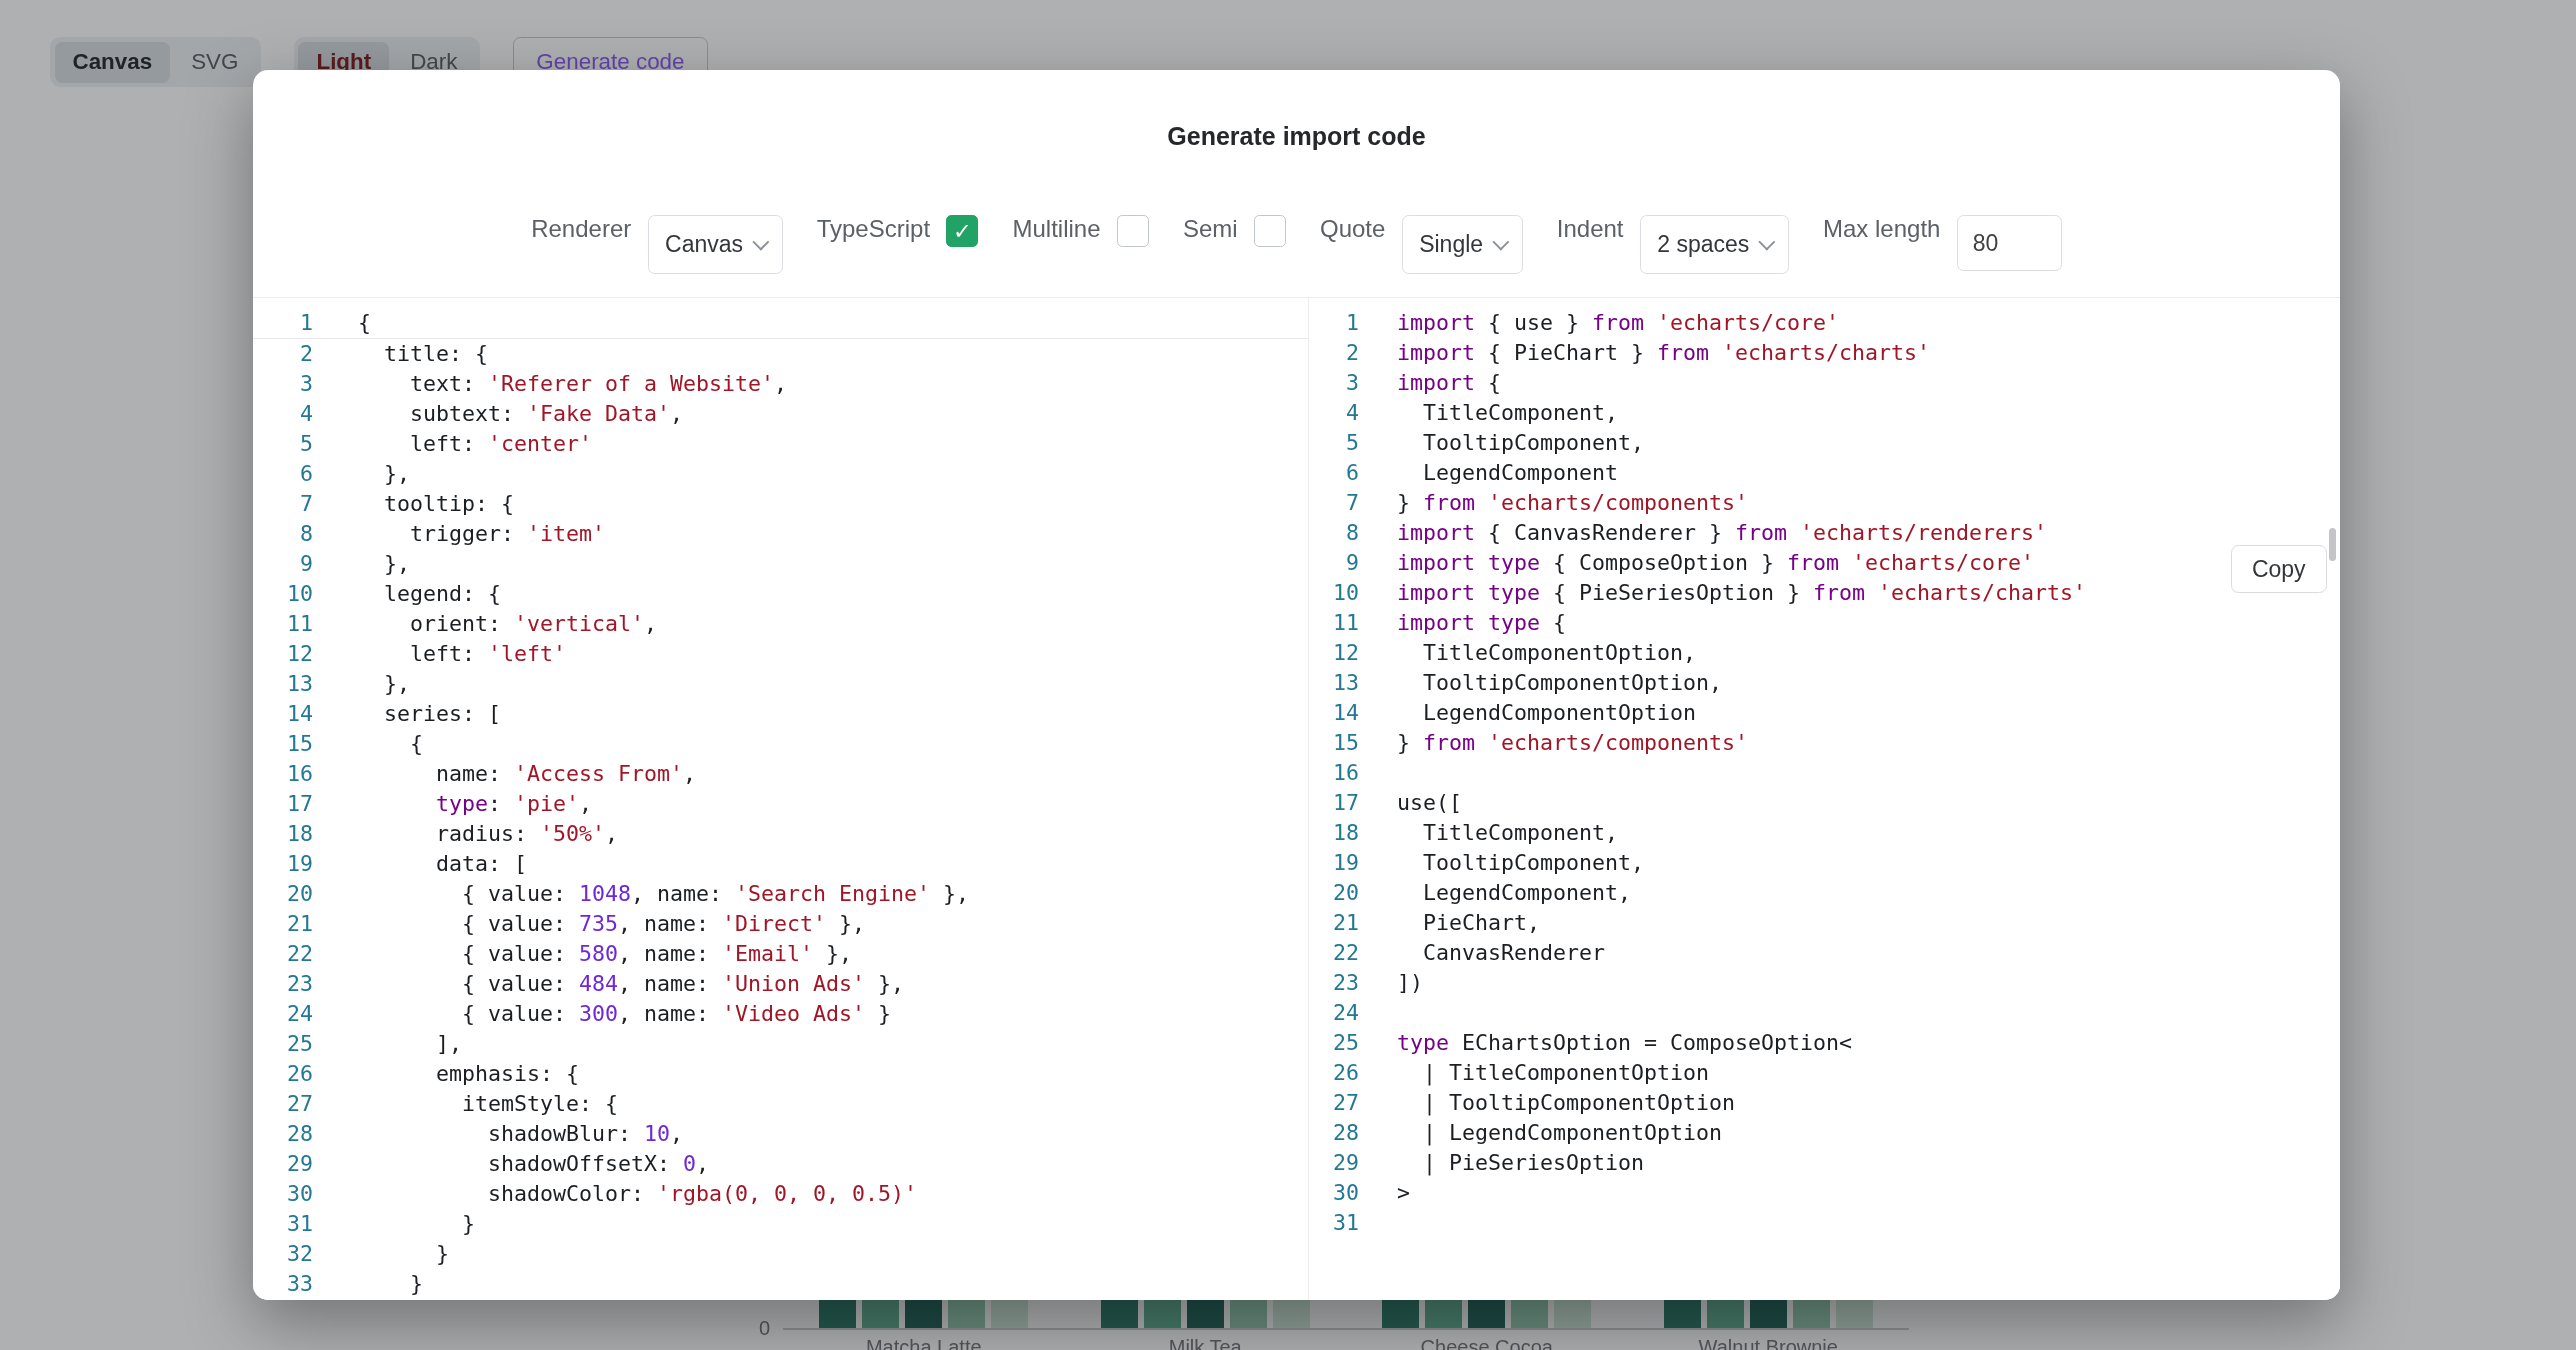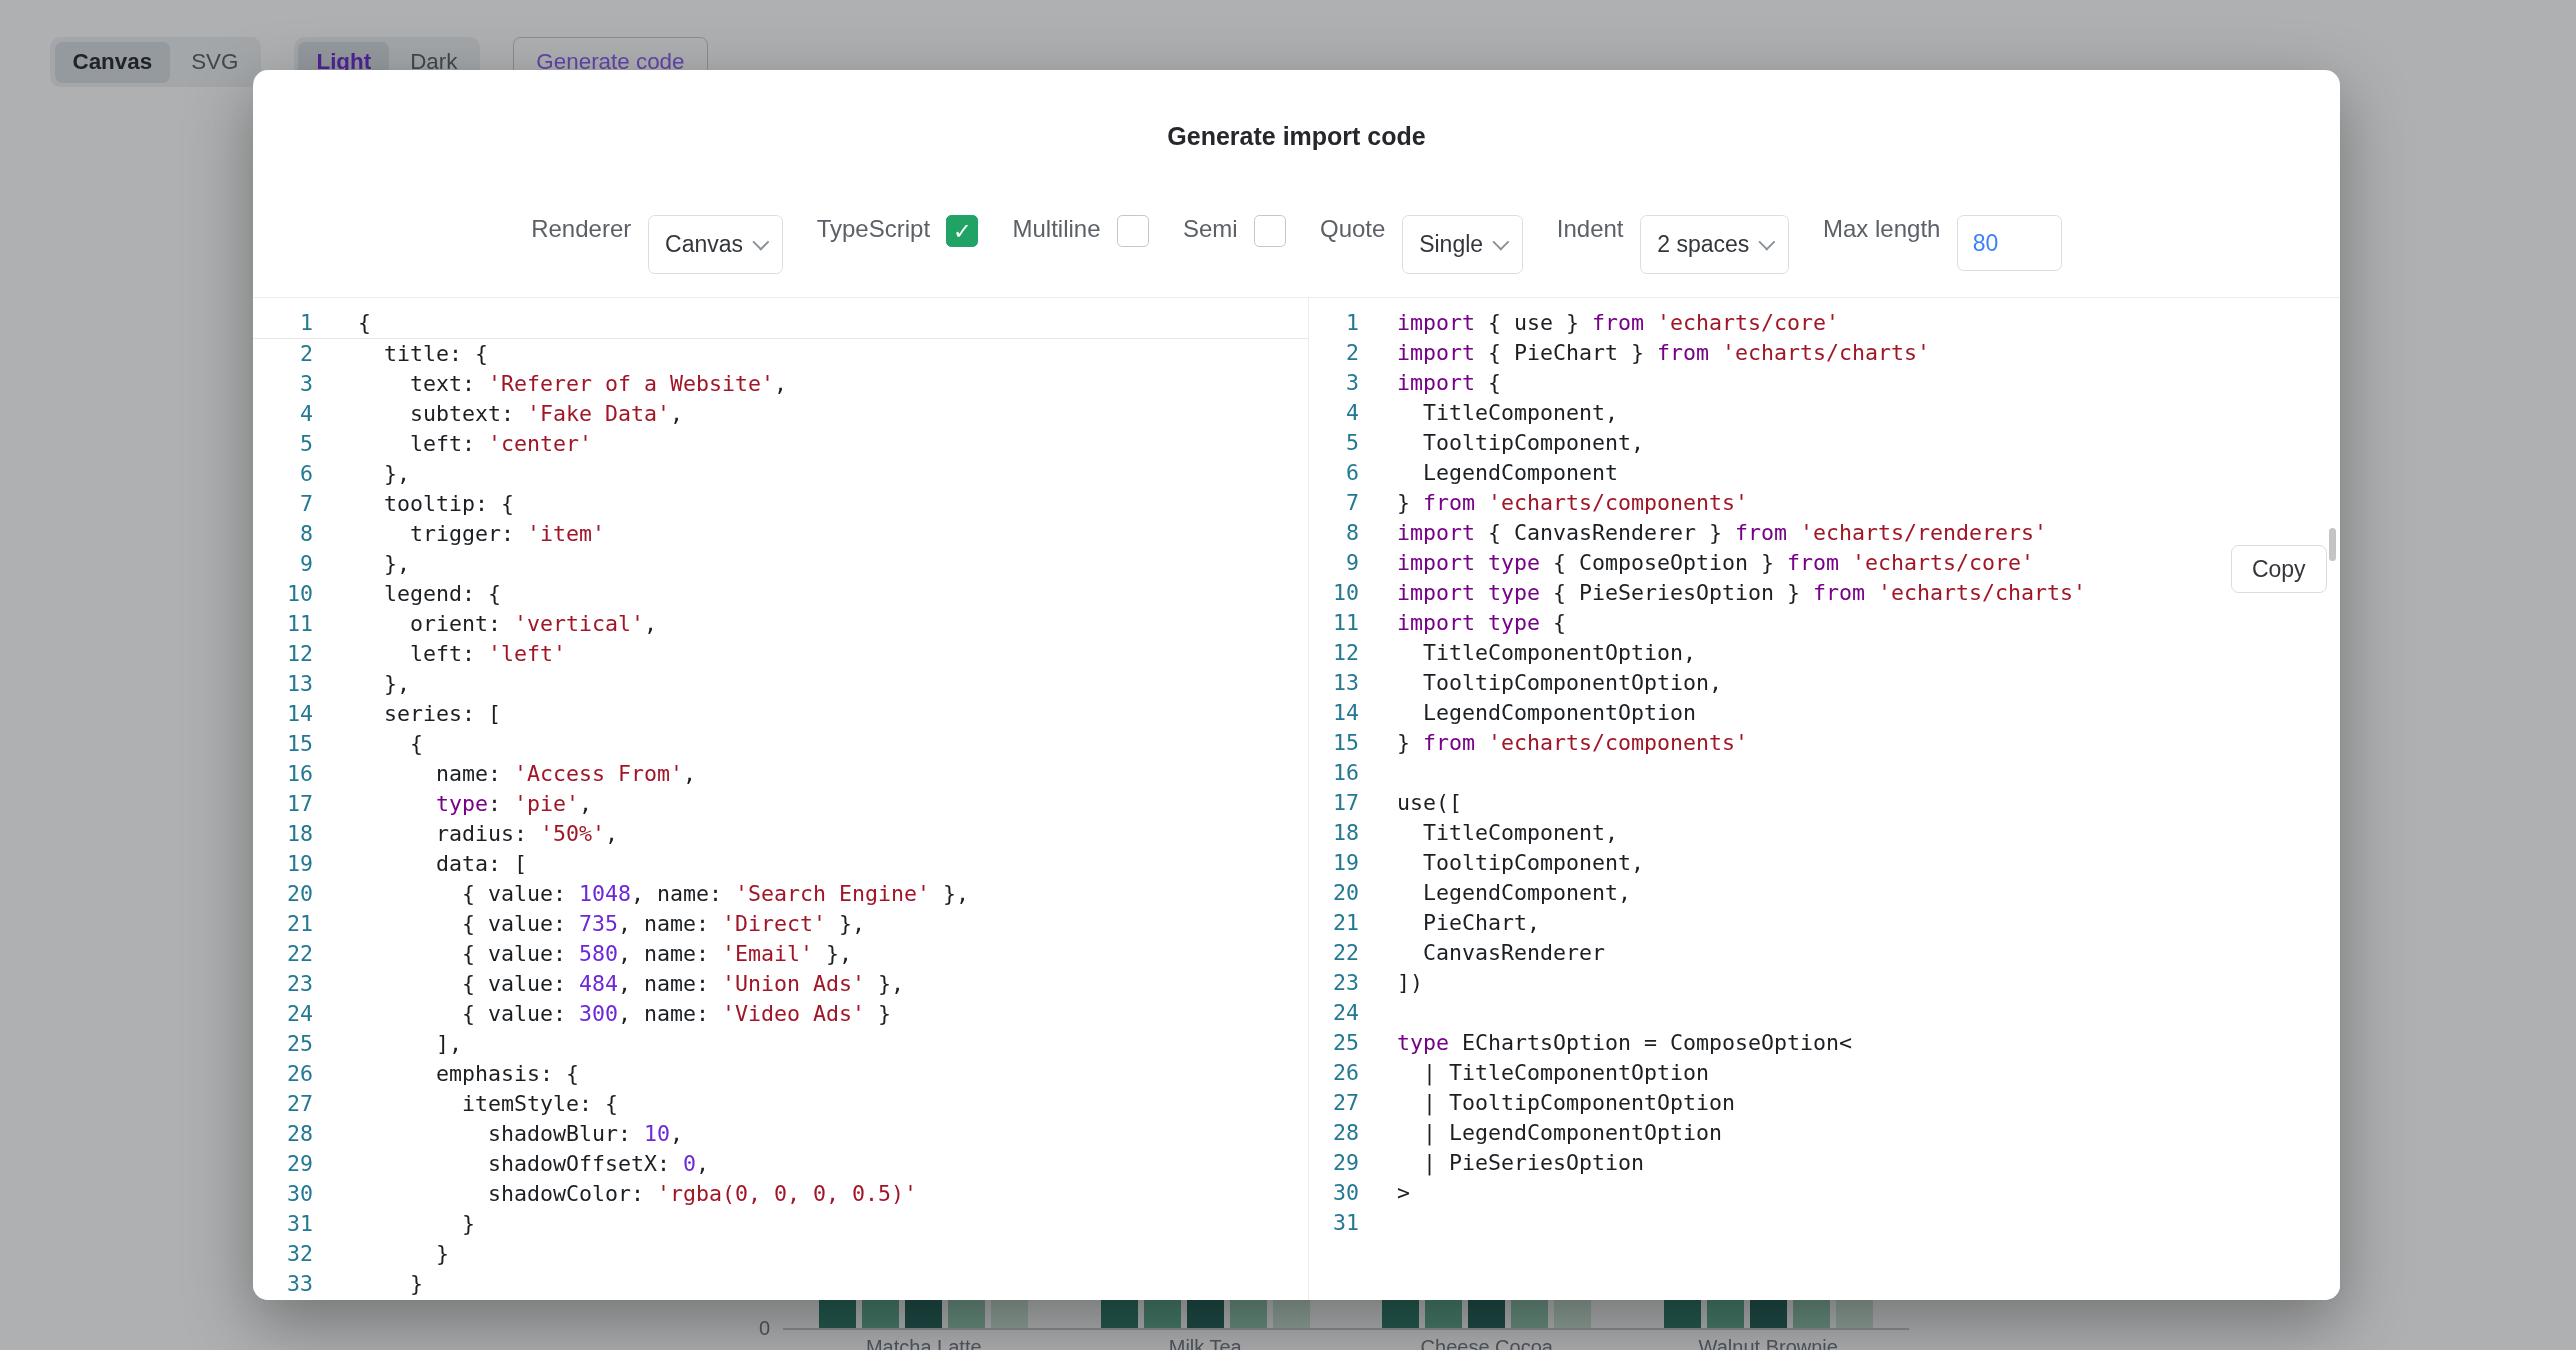--- a/index.html
+++ b/index.html
@@ -4,21 +4,21 @@
 <style>
   html,body{margin:0;padding:0;width:2576px;height:1351px;overflow:hidden;
     font-family:"Liberation Sans",sans-serif;background:#fff;}
   .page{position:absolute;inset:0;background:#ffffff;z-index:0;}
 
   
   .topbar{position:absolute;left:50px;top:37px;display:flex;align-items:center;gap:33px;}
   .seg-group{display:flex;background:#eef1f4;border-radius:10.4px;padding:4.5px;gap:3px;}
   .seg{font-size:22.4px;color:#5a6066;padding:7.5px 18px;border-radius:7.5px;cursor:default;}
   .seg.active{background:#d7dde2;color:#26292d;font-weight:bold;}
-  .seg.active.teal{color:#6d28d9;}
+  .seg.active.teal{color:#7f1d1d;}
   .gen-btn{font-size:22.4px;color:#8b5cf6;background:#ffffff;border:1.5px solid #c6cad0;
     border-radius:7.5px;padding:11.2px 22.4px;}
 
   .chart{position:absolute;left:783px;top:1029px;width:1126px;height:322px;}
   .axis-line{position:absolute;left:0;right:0;top:299px;height:1.5px;background:#c8cacc;}
   .zero-label{position:absolute;left:-46px;top:288px;width:33px;text-align:right;
     font-size:20px;color:#71777d;}
   .bar-groups{position:absolute;left:0;right:0;top:0;height:299px;display:flex;}
   .bar-group{flex:1;display:flex;align-items:flex-end;justify-content:center;gap:6px;height:100%;}
   .bar{width:37px;}
@@ -40,21 +40,21 @@
   .ml-lg{margin-left:34px;}
   .ml-sm{margin-left:16.4px;}
   .select{display:inline-flex;align-items:center;height:57px;border:1.5px solid #dadde2;
     border-radius:6.7px;background:#fff;padding:0 15px 0 16.4px;font-size:23px;color:#33363b;}
   .chev{width:9.7px;height:9.7px;border-right:2.2px solid #8a9097;border-bottom:2.2px solid #8a9097;
     transform:rotate(45deg);margin-left:12px;margin-top:-5.2px;}
   .checkbox{display:inline-flex;align-items:center;justify-content:center;width:30px;height:30px;
     border:1.5px solid #c2c7cd;border-radius:5.2px;background:#fff;font-size:22.4px;color:#fff;}
   .checkbox.checked{background:#21a366;border-color:#21a366;}
   .num-input{width:88px;height:54px;border:1.5px solid #dadde2;border-radius:6.7px;font-size:23px;
-    color:#3b82f6;padding:0 0 0 15px;font-family:"Liberation Sans",sans-serif;outline:none;}
+    color:#404040;padding:0 0 0 15px;font-family:"Liberation Sans",sans-serif;outline:none;}
 
   .codearea{position:absolute;top:227px;left:0;right:0;bottom:0;border-top:1.5px solid #ededed;
     overflow:hidden;}
   .panel{position:absolute;top:0;bottom:0;overflow:hidden;padding-top:10.4px;background:#fff;}
   .panel.left{left:0;width:1055px;}
   .panel.right{left:1056px;right:0;}
   .vdiv{position:absolute;top:0;bottom:0;left:1055px;width:1.5px;background:#ececec;}
   .code-line{display:flex;height:30px;line-height:30px;white-space:pre;
     font-family:"DejaVu Sans Mono",monospace;font-size:21.6px;}
   .panel.left .code-line:first-child{border-bottom:0.7px solid #e8e8e8;}

